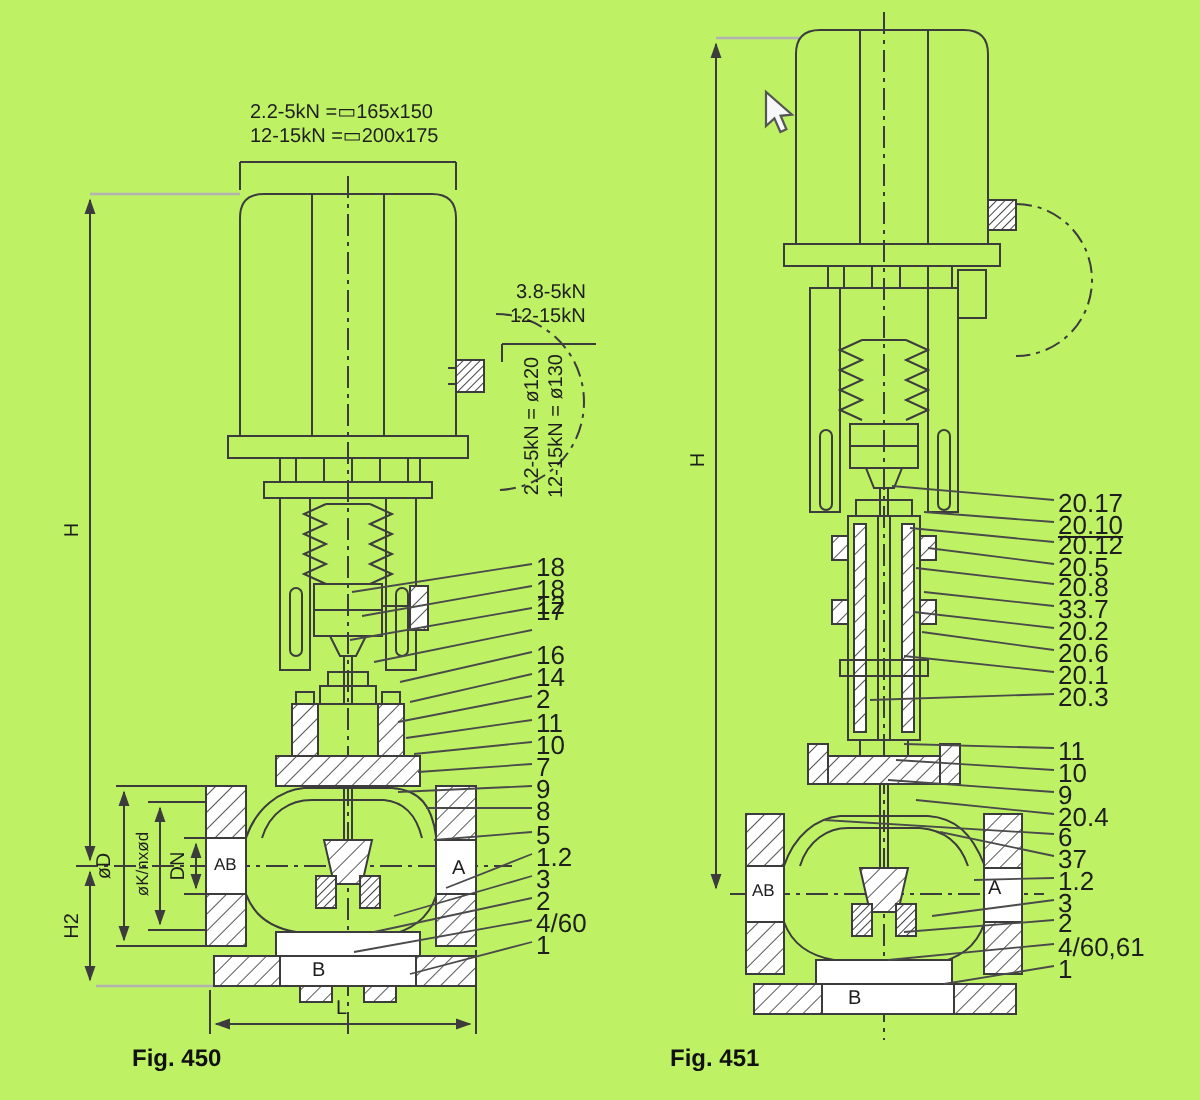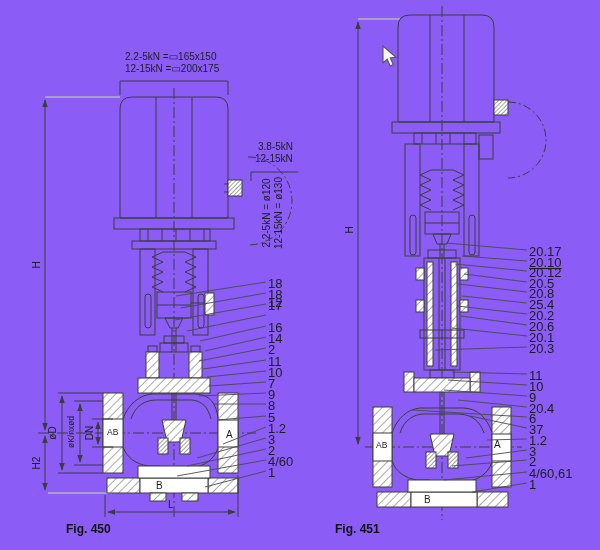--- a/index.html
+++ b/index.html
@@ -1,17 +1,17 @@
 <!DOCTYPE html>
 <html><head>
 <meta charset="utf-8">
 <style>
   html,body{margin:0;padding:0;background:#fff;}
   body{width:600px;height:550px;overflow:hidden;font-family:"Liberation Sans",sans-serif;}
-  .stage{position:relative;width:600px;height:550px;background:#8b5cf6;}
+  .stage{position:relative;width:600px;height:550px;background:#bef264;}
   .stage svg{position:absolute;left:0;top:0;}
   .lbl{position:absolute;font-size:10px;color:#1e1e1e;line-height:1;white-space:nowrap;}
   .rot{transform:translate(-50%,-50%) rotate(-90deg);}
   .sm{font-size:8.5px;}
   .co{position:absolute;font-size:13px;color:#1e1e1e;line-height:1;white-space:nowrap;}
   .cap{position:absolute;font-size:12px;font-weight:bold;color:#111;line-height:1;padding-left:28px;}
 </style>
 </head>
 <body>
 
@@ -302,21 +302,21 @@
   <span class="lbl" style="left:424px;top:495px;">B</span>
   <span class="cap" style="left:307px;top:523px;">Fig. 451</span>
 </div>
 
 <div>
   <span class="co" style="left:529px;top:245px;">20.17</span>
   <span class="co" style="left:529px;top:256px;text-decoration:underline;">20.10</span>
   <span class="co" style="left:529px;top:266px;">20.12</span>
   <span class="co" style="left:529px;top:277px;">20.5</span>
   <span class="co" style="left:529px;top:287px;">20.8</span>
-  <span class="co" style="left:529px;top:298px;">25.4</span>
+  <span class="co" style="left:529px;top:298px;">33.7</span>
   <span class="co" style="left:529px;top:309px;">20.2</span>
   <span class="co" style="left:529px;top:320px;">20.6</span>
   <span class="co" style="left:529px;top:331px;">20.1</span>
   <span class="co" style="left:529px;top:342px;">20.3</span>
   <span class="co" style="left:529px;top:369px;">11</span>
   <span class="co" style="left:529px;top:380px;">10</span>
   <span class="co" style="left:529px;top:391px;">9</span>
   <span class="co" style="left:529px;top:402px;">20.4</span>
   <span class="co" style="left:529px;top:412px;">6</span>
   <span class="co" style="left:529px;top:423px;">37</span>

